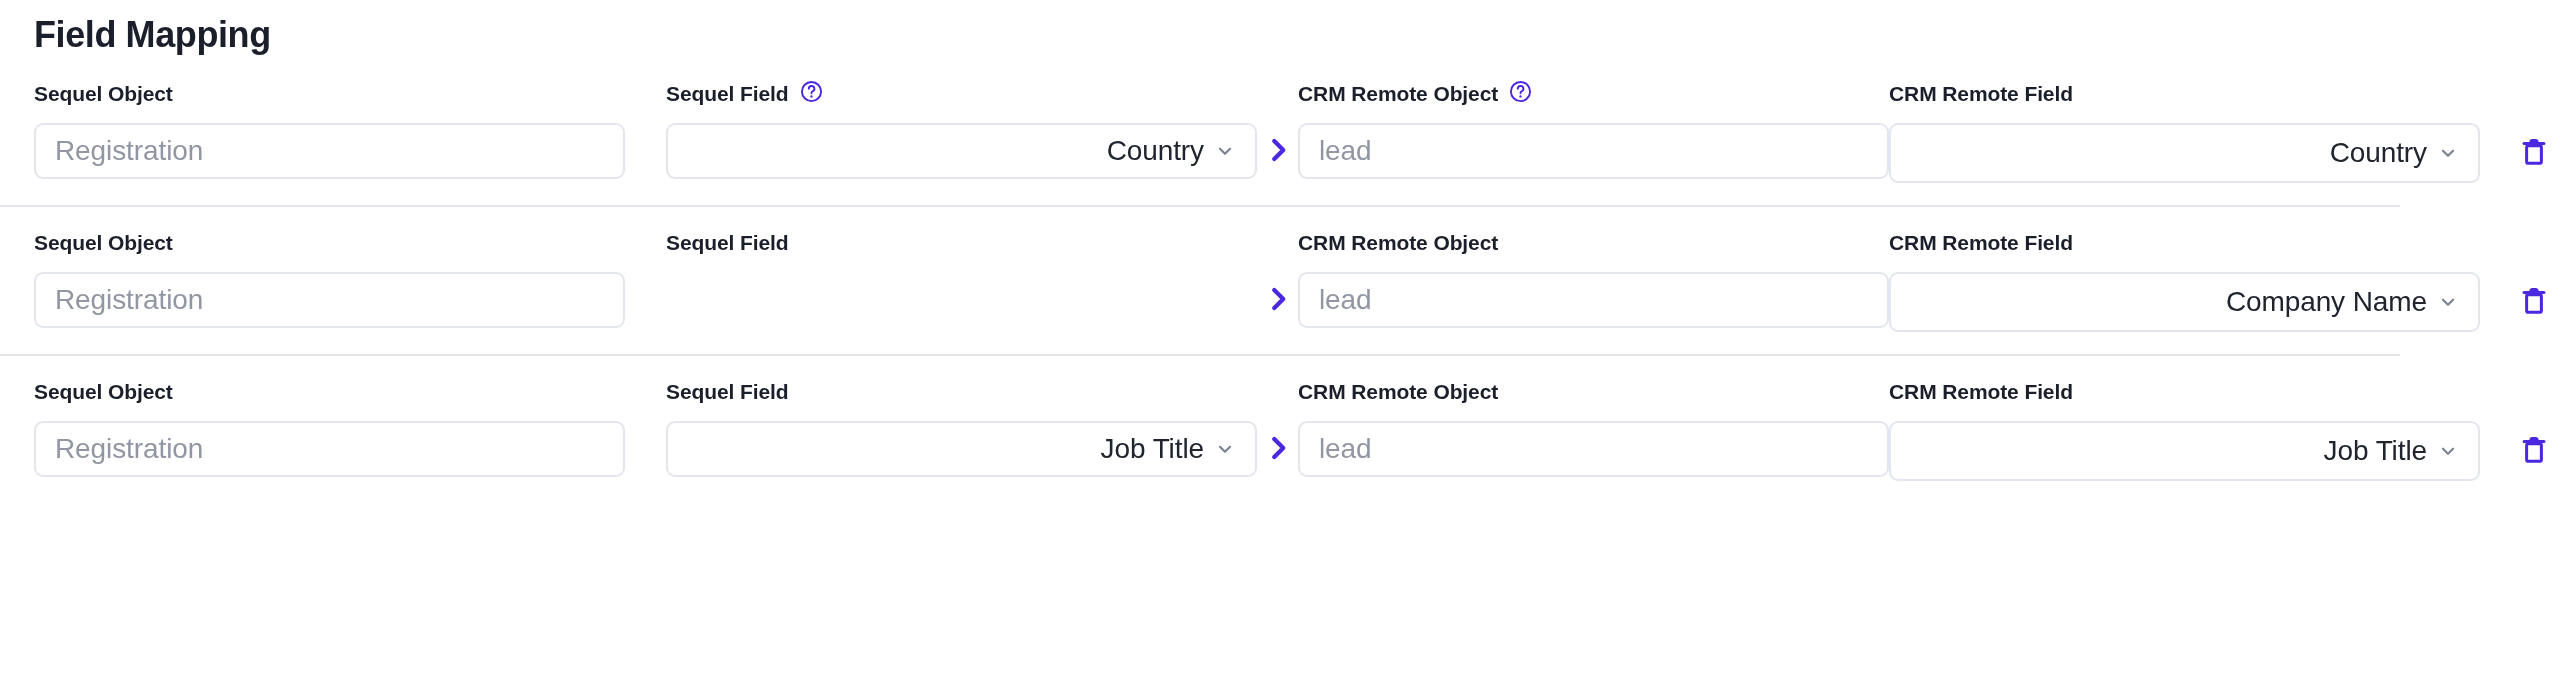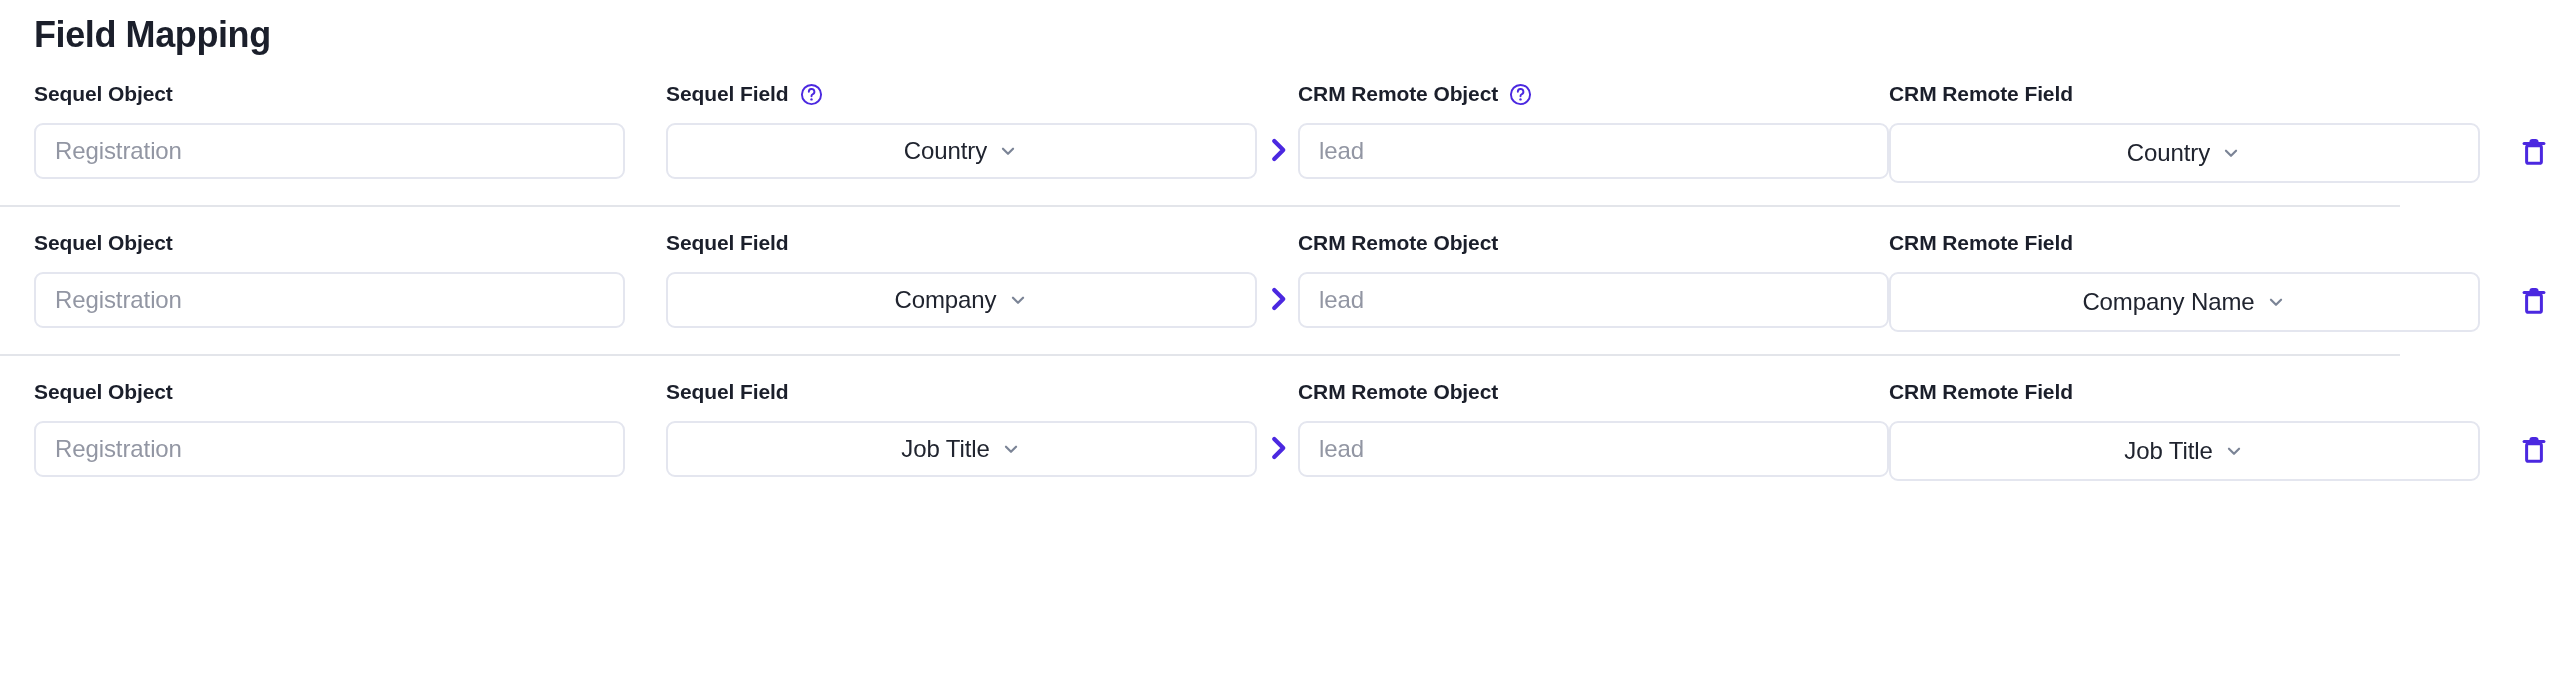--- a/index.html
+++ b/index.html
@@ -67,21 +67,21 @@
 
   .field-col { min-width: 0; }
   .spacer-col { min-width: 0; }
 
   .field-label {
     font-size: 21px;
     font-weight: 700;
     color: #1b1f2b;
     letter-spacing: -0.1px;
     display: flex;
-    align-items: center;
+    align-items: flex-start;
     gap: 11px;
     height: 28px;
     line-height: 28px;
     white-space: nowrap;
   }
 
   .help-icon {
     display: inline-flex;
     align-items: center;
     justify-content: center;
@@ -97,32 +97,32 @@
   }
 
   .text-input,
   .select-box {
     width: 100%;
     height: 56px;
     border: 2px solid #e4e6ef;
     border-radius: 9px;
     background: #ffffff;
     font-family: "Liberation Sans", sans-serif;
-    font-size: 24px;
+    font-size: 28px;
     color: #2b303c;
     padding: 0 19px;
     display: flex;
     align-items: center;
     letter-spacing: -0.1px;
   }
   .text-input {
     color: #9296a3;
   }
   .select-box {
-    justify-content: center;
+    justify-content: flex-end;
     cursor: pointer;
     gap: 10px;
   }
   .select-box.tall {
     height: 60px;
   }
   .select-value {
     color: #20242f;
     overflow: hidden;
     text-overflow: ellipsis;
@@ -284,30 +284,20 @@
         </div>
       </div>
 
       <div class="spacer-col"></div>
 
       <div class="field-col">
         <div class="field-label">
           <span>Sequel Field</span>
 
         </div>
-        <div class="control-wrap">
-          <div class="select-box">
-            <span class="select-value">Company</span>
-            <span class="chevron-down">
-              <svg width="22" height="22" viewBox="0 0 24 24" fill="none">
-                <path d="M6.5 9.5 12 15l5.5-5.5" stroke="#7b8496" stroke-width="2.4" stroke-linecap="round" stroke-linejoin="round"></path>
-              </svg>
-            </span>
-          </div>
-        </div>
       </div>
 
       <div class="arrow-sep">
         <span>
           <svg width="30" height="30" viewBox="0 0 24 24" fill="none">
             <path d="M9 4.8 16.2 12 9 19.2" stroke="#4b28e0" stroke-width="3.4" stroke-linecap="round" stroke-linejoin="round"></path>
           </svg>
         </span>
       </div>
 

